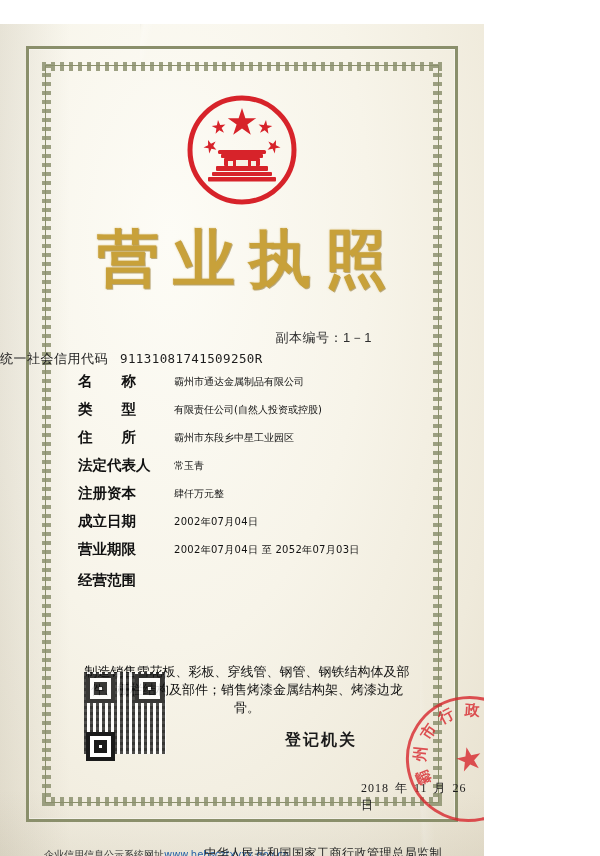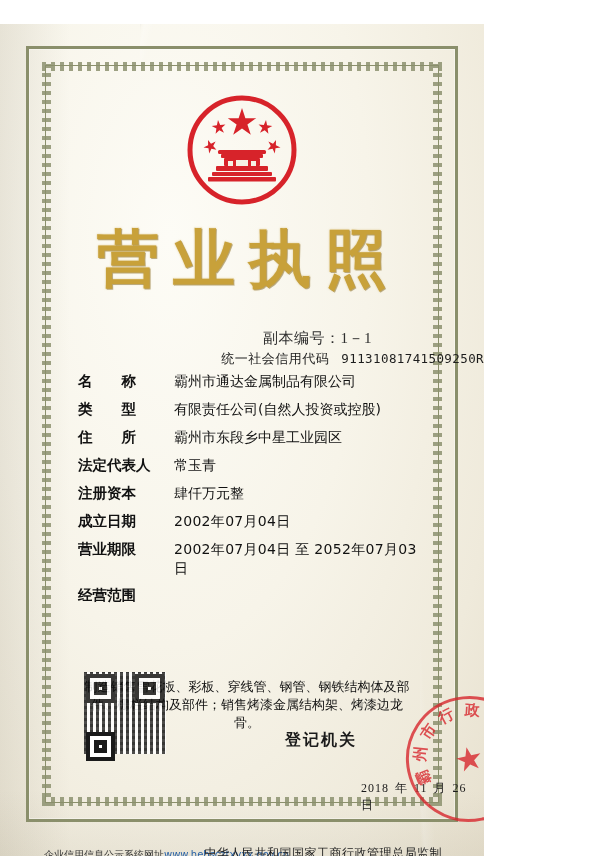--- a/index.html
+++ b/index.html
@@ -116,30 +116,30 @@
     font-size: 23px;
     letter-spacing: 3px;
     color: #3a3a3a;
   }
 
   
   .serial {
     position: absolute;
     right: 112px;
     top: 305px;
-    font-family: Liberation Serif, serif;
-    font-size: 15px;
+    font-family: Liberation Sans, sans-serif;
+    font-size: 13px;
     color: #2e2e2e;
     letter-spacing: 0.5px;
   }
   .credit-row {
     position: absolute;
     left: 0; right: 0;
     top: 326px;
-    text-align: right;
+    text-align: left;
     font-family: "DejaVu Sans", sans-serif;
     font-size: 13px;
     color: #1d1d1d;
     letter-spacing: 0.5px;
   }
   .credit-row .code {
     margin-left: 12px;
     font-family: "DejaVu Sans Mono", monospace;
     font-size: 12.5px;
     letter-spacing: 0.4px;
@@ -163,21 +163,21 @@
     flex: 0 0 92px;
     font-family: Liberation Mono, monospace;
     font-weight: bold;
     font-size: 14.5px;
     color: #111;
     display: flex;
     justify-content: space-between;
   }
   .field-value {
     font-family: "DejaVu Sans", sans-serif;
-    font-size: 14px;
+    font-size: 10px;
     color: #111;
     line-height: 19px;
     padding-left: 4px;
   }
   .field-value.num {
     font-family: "DejaVu Sans", sans-serif;
     letter-spacing: 0.3px;
   }
   .scope-value {
     font-size: 13px;

